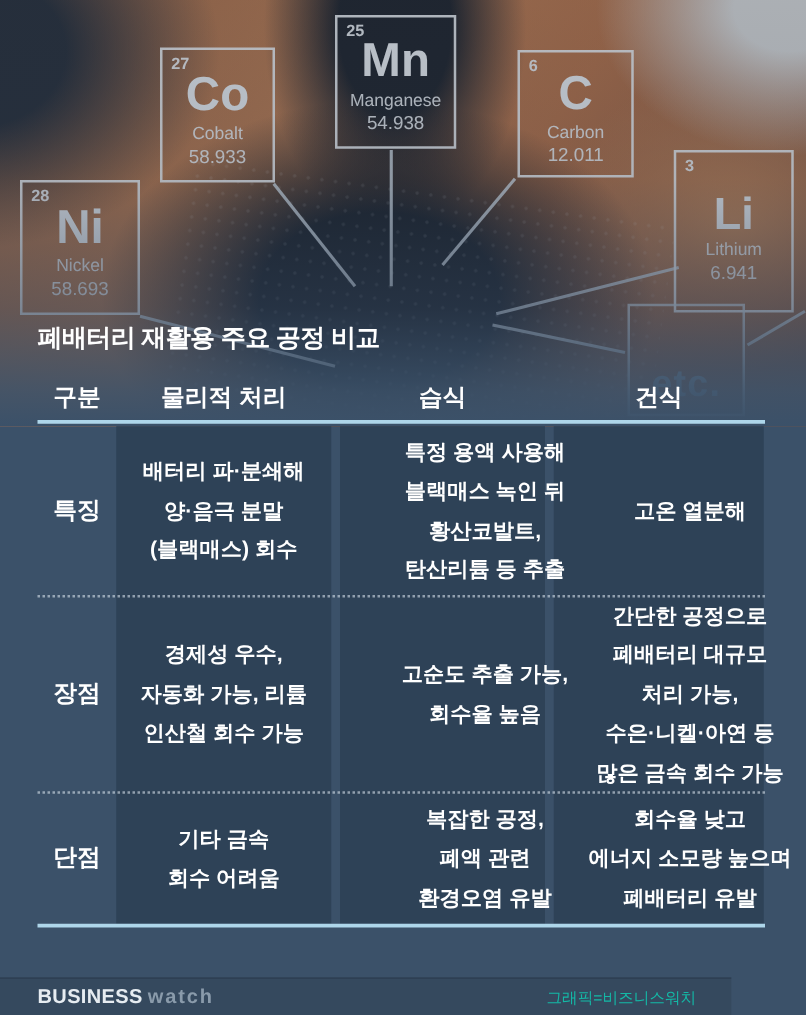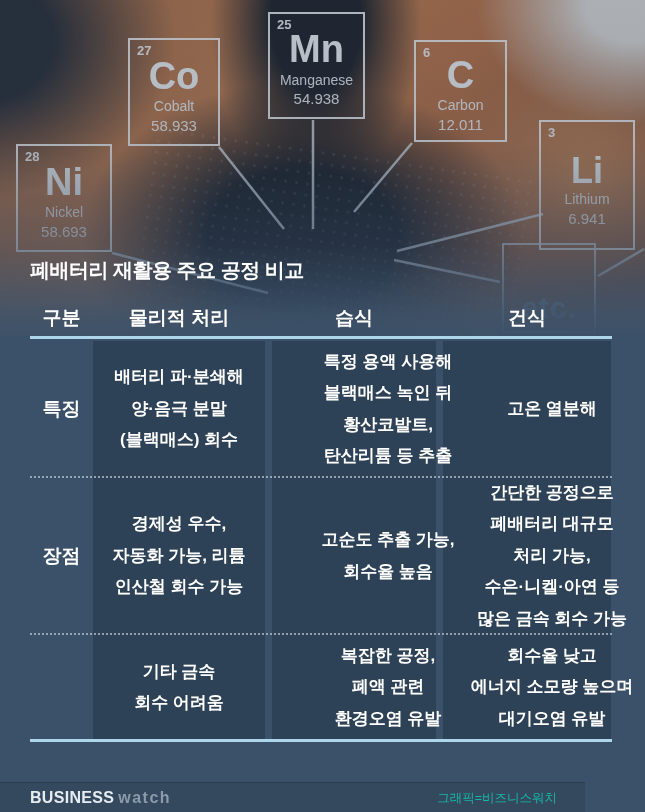--- a/index.html
+++ b/index.html
@@ -166,28 +166,29 @@
     <div class="cell cell-2">고순도 추출 가능,
 회수율 높음</div>
     <div class="cell cell-3">간단한 공정으로
 폐배터리 대규모
 처리 가능,
 수은·니켈·아연 등
 많은 금속 회수 가능</div>
   </div>
 
   <div class="trow trow-2">
+    <div class="cell cell-l">단점</div>
     <div class="cell cell-1">기타 금속
 회수 어려움</div>
     <div class="cell cell-2">복잡한 공정,
 폐액 관련
 환경오염 유발</div>
     <div class="cell cell-3">회수율 낮고
 에너지 소모량 높으며
-대기오염 유발</div>
+폐배터리 유발</div>
   </div>
 
   <div class="rule rule-top"></div>
   <div class="dotted dot-1"></div>
   <div class="dotted dot-2"></div>
   <div class="rule rule-bottom"></div>
 
 
   <div class="footerbar">
     <div class="brand">

